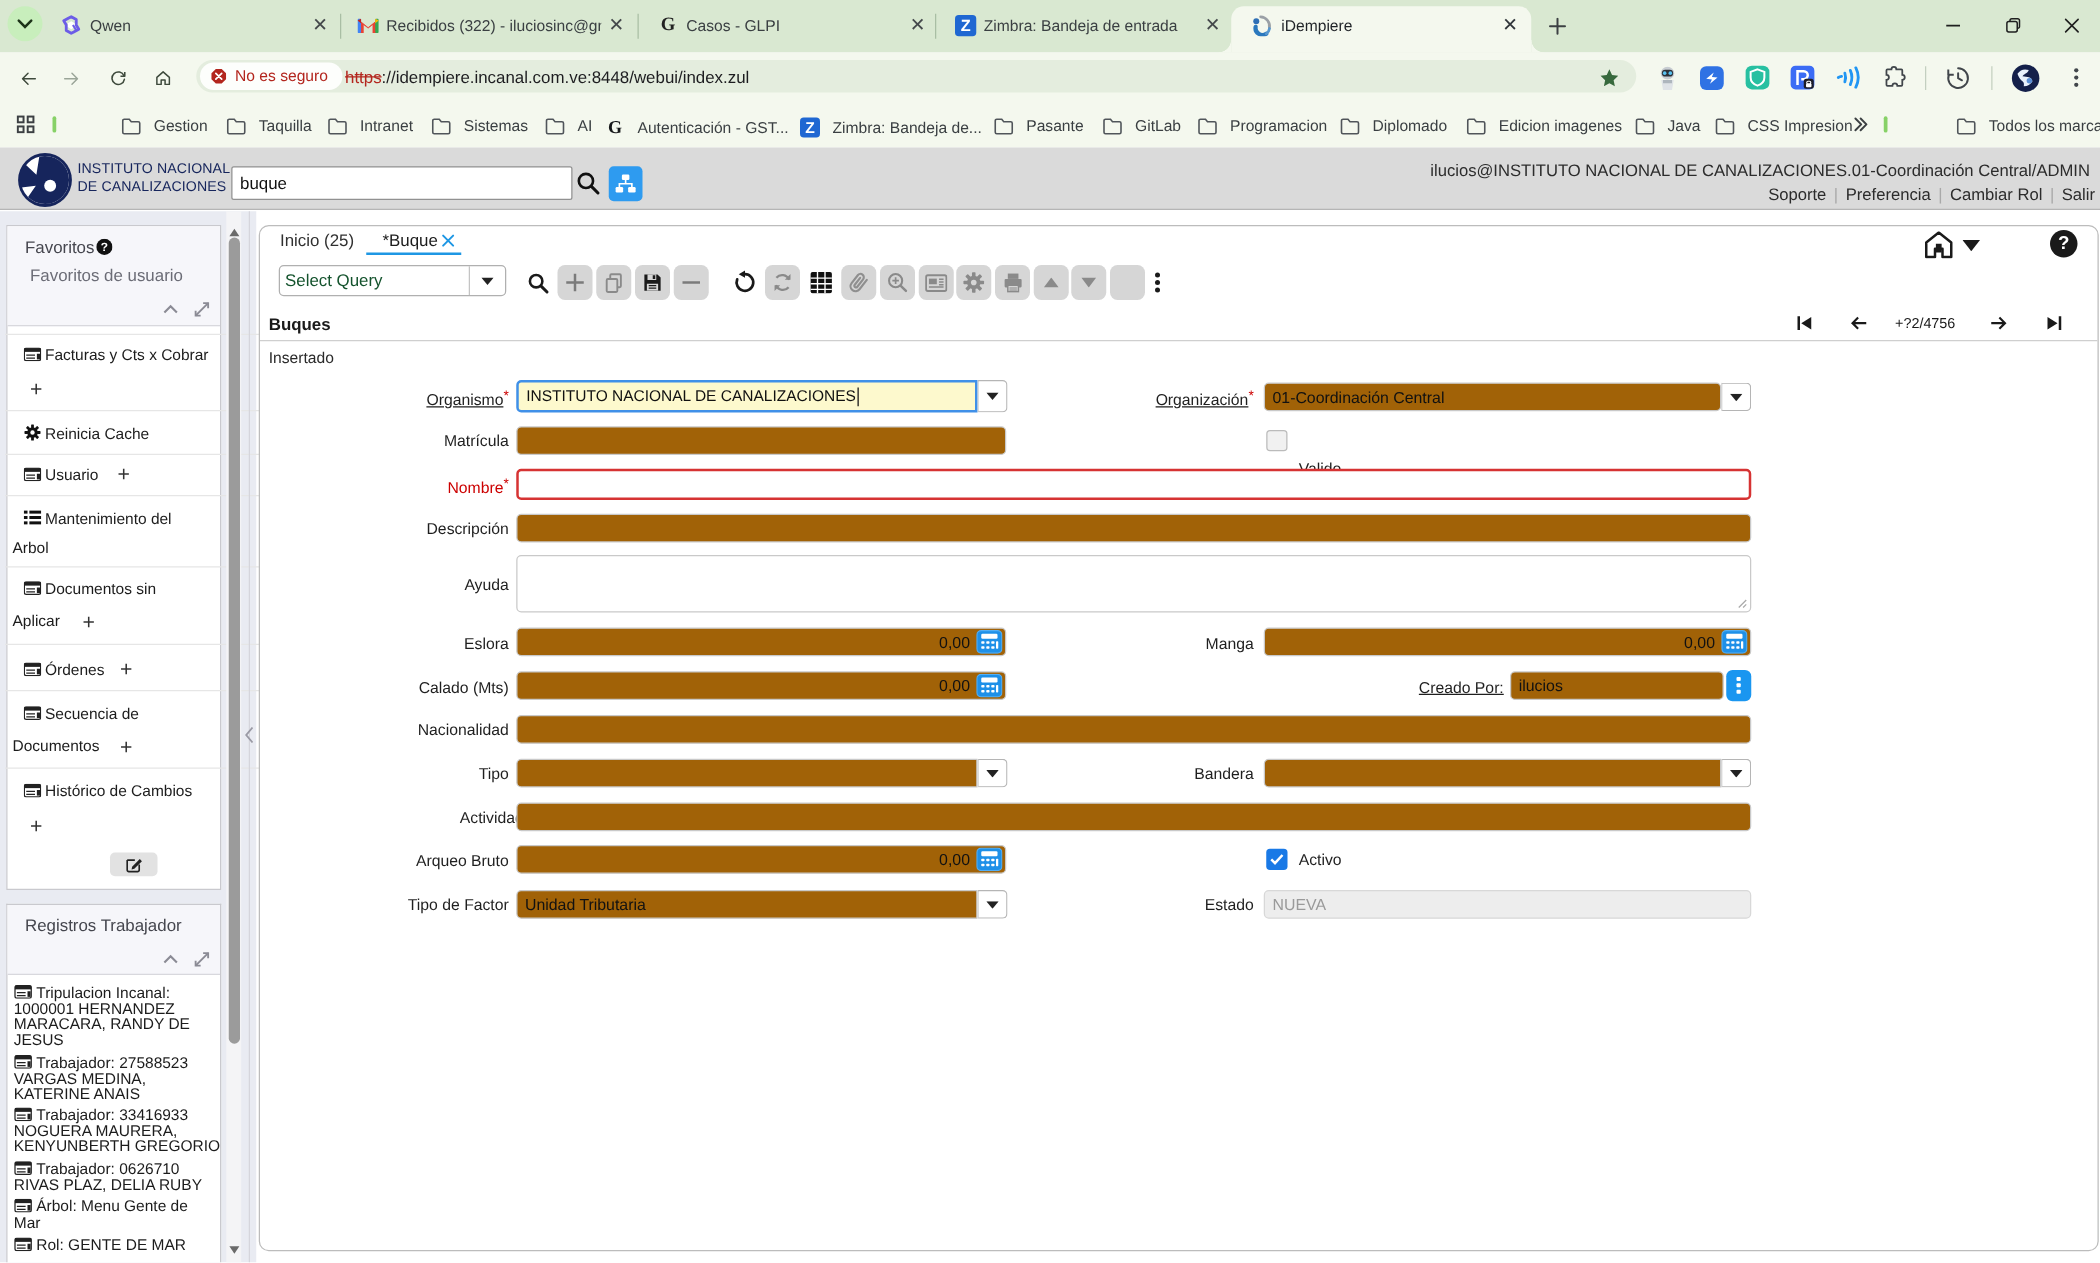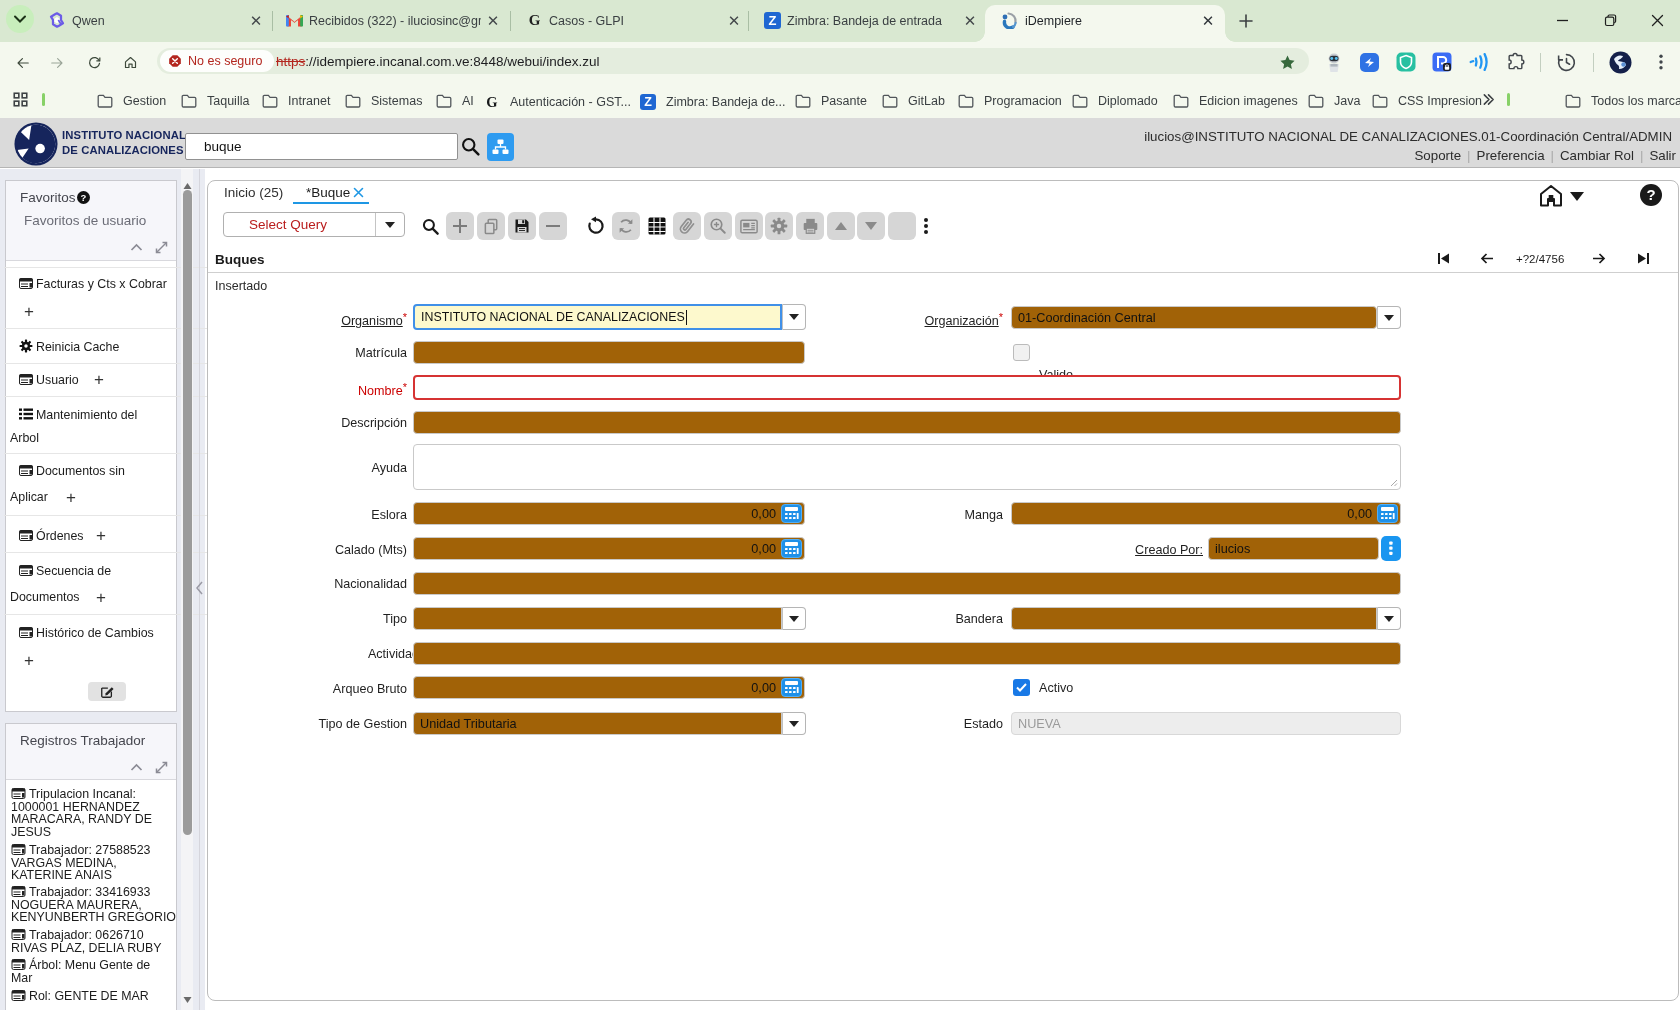--- a/index.html
+++ b/index.html
@@ -13,22 +13,22 @@
 .tabx { position:absolute; top:13px; width:16px; height:16px; color:#44484b; font-size:15px; line-height:16px; text-align:center; }
 .tabsep { position:absolute; top:11px; width:1px; height:20px; background:#a9bea4; }
 #activetab { position:absolute; left:985px; top:5px; width:240px; height:37px; background:#f4f8ee; border-radius:10px 10px 0 0; }
 #addrbar { position:absolute; left:0; top:42px; width:1680px; height:42px; background:#f4f8ee; }
 #pill { position:absolute; left:157px; top:48px; width:1152px; height:26px; border-radius:13px; background:#e4edde; }
 #chip { position:absolute; left:3px; top:2px; height:22px; border-radius:11px; background:#fdfefc; display:flex; align-items:center; padding:0 12px 0 8px; }
 #bookbar { position:absolute; left:0; top:84px; width:1680px; height:34px; background:#f4f8ee; }
 .bk { position:absolute; top:94px; display:flex; align-items:center; gap:10px; font-size:12.5px; color:#3a3f42; white-space:nowrap;padding-left:38px; }
 
 #apphdr { position:absolute; left:0; top:118px; width:1680px; height:50px; background:#dadada; border-bottom:1px solid #b5b5b5; }
-#logotxt { position:absolute; left:62px; top:128px; font-weight:bold; font-size:11.3px; line-height:14.5px; letter-spacing:-0.1px; color:#16255c; letter-spacing:0.1px; }
-#srch { position:absolute; left:185px; top:133px; width:273px; height:27px; border:1px solid #919191; background:#fff; font-size:13.5px; color:#111; padding:5px 18px; border-radius:2px; }
+#logotxt { position:absolute; left:62px; top:128px; font-weight:normal; font-size:11.3px; line-height:14.5px; letter-spacing:-0.1px; color:#16255c; letter-spacing:0.1px; }
+#srch { position:absolute; left:185px; top:133px; width:273px; height:27px; border:1px solid #919191; background:#fff; font-size:13.5px; color:#111; padding:5px 6px; border-radius:2px; }
 #hdr-r1 { position:absolute; right:8px; top:129px; font-size:13.3px; color:#2c2c2c; }
 #hdr-r2 { position:absolute; right:4px; top:148px; font-size:13.3px; color:#2c2c2c; }
 #hdr-r2 .sep { color:#a9a9a9; padding:0 6px; }
 
 #leftzone { position:absolute; left:0; top:169px; width:205px; height:841px; background:#e9ebf2; }
 .panel { position:absolute; left:5px; width:172px; border:1px solid #c9c9ce; background:#fff; }
 .phead { background:#f6f6fa; border-bottom:1px solid #d8d8dd; position:relative; }
 .ptitle { position:absolute; left:14px; font-size:13.5px; color:#45464e; }
 .fav-item { position:absolute; left:0; width:100%; font-size:12.4px; color:#1c1c1c; }
 .divl { position:absolute; left:4px; right:4px; height:1px; background:#e6e6e6; }
@@ -463,21 +463,21 @@
 
 <div id="mainpanel"></div>
 <div class="mtab" style="left:224px;top:185px;">Inicio (25)</div>
 <div class="mtab" style="left:306px;top:185px;color:#1c1c1c;">*Buque</div>
 <svg class="abs" style="left:353px;top:187px" width="11" height="11" viewBox="0 0 11 11">
     <path d="M1.5 1.5 L9.5 9.5 M9.5 1.5 L1.5 9.5" stroke="#1e97e4" stroke-width="1.6" stroke-linecap="round"></path>
   </svg>
 <div class="abs" style="left:293px;top:202px;width:76px;height:2px;background:#1e97e4;"></div>
 
 <div class="abs" style="left:223px;top:212px;width:182px;height:25px;border:1px solid #b0b0b0;border-radius:4px;background:#fff;">
-  <div style="position:absolute;left:25px;top:4px;font-size:13.5px;color:#b91c1c;">Select Query</div>
+  <div style="position:absolute;left:4px;top:4px;font-size:13.5px;color:#14532d;">Select Query</div>
   <div style="position:absolute;right:28px;top:0;width:1px;height:23px;background:#c4c4c4;"></div>
   <svg style="position:absolute;right:9px;top:9px" width="10" height="6" viewBox="0 0 10 6">
       <path d="M0 0 h10 l-5 6 z" fill="#222"></path>
     </svg>
 </div>
 <div class="tico" style="left:416px;top:212px;">
     <svg width="19" height="19" viewBox="0 0 24 24">
       <circle cx="10" cy="10" r="6.3" fill="none" stroke="#1a1a1a" stroke-width="2.6"></circle>
       <path d="M15 15 L21 21" stroke="#1a1a1a" stroke-width="3" stroke-linecap="round"></path>
     </svg>
@@ -750,21 +750,21 @@
       <rect x="12" y="13" width="2.6" height="2" rx="0.6"></rect>
       <rect x="15.8" y="9" width="1.8" height="6" rx="0.6"></rect>
     </g>
   </svg>
 <div class="abs" style="left:1013px;top:679px;width:17px;height:17px;border-radius:3px;background:#1979e6;"></div>
 <svg class="abs" style="left:1016px;top:683px" width="11" height="9" viewBox="0 0 11 9">
     <path d="M1 4.5 L4 7.5 L10 1" stroke="#fff" stroke-width="2" fill="none"></path>
   </svg>
 <div class="abs" style="left:1039px;top:681px;font-size:12.6px;color:#1f1f1f;">Activo</div>
 
-<div class="flbl" style="left:207px;top:717px;width:200px;">Tipo de Gestion</div>
+<div class="flbl" style="left:207px;top:717px;width:200px;">Tipo de Factor</div>
 <div class="finp" style="left:413px;top:712px;width:369px;border-radius:4px 0 0 4px;">Unidad Tributaria</div>
 <div class="combo-arrow" style="left:782px;top:712px;width:24px;height:23px;">
     <svg width="10" height="6" viewBox="0 0 10 6">
       <path d="M0 0 h10 l-5 6 z" fill="#222"></path>
     </svg>
   </div>
 <div class="flbl" style="left:803px;top:717px;width:200px;">Estado</div>
 <div class="finp" style="left:1011px;top:712px;width:390px;background:#ededed;border-color:#d8d8d8;color:#9a9a9a;">NUEVA</div>
 
 </body></html>

